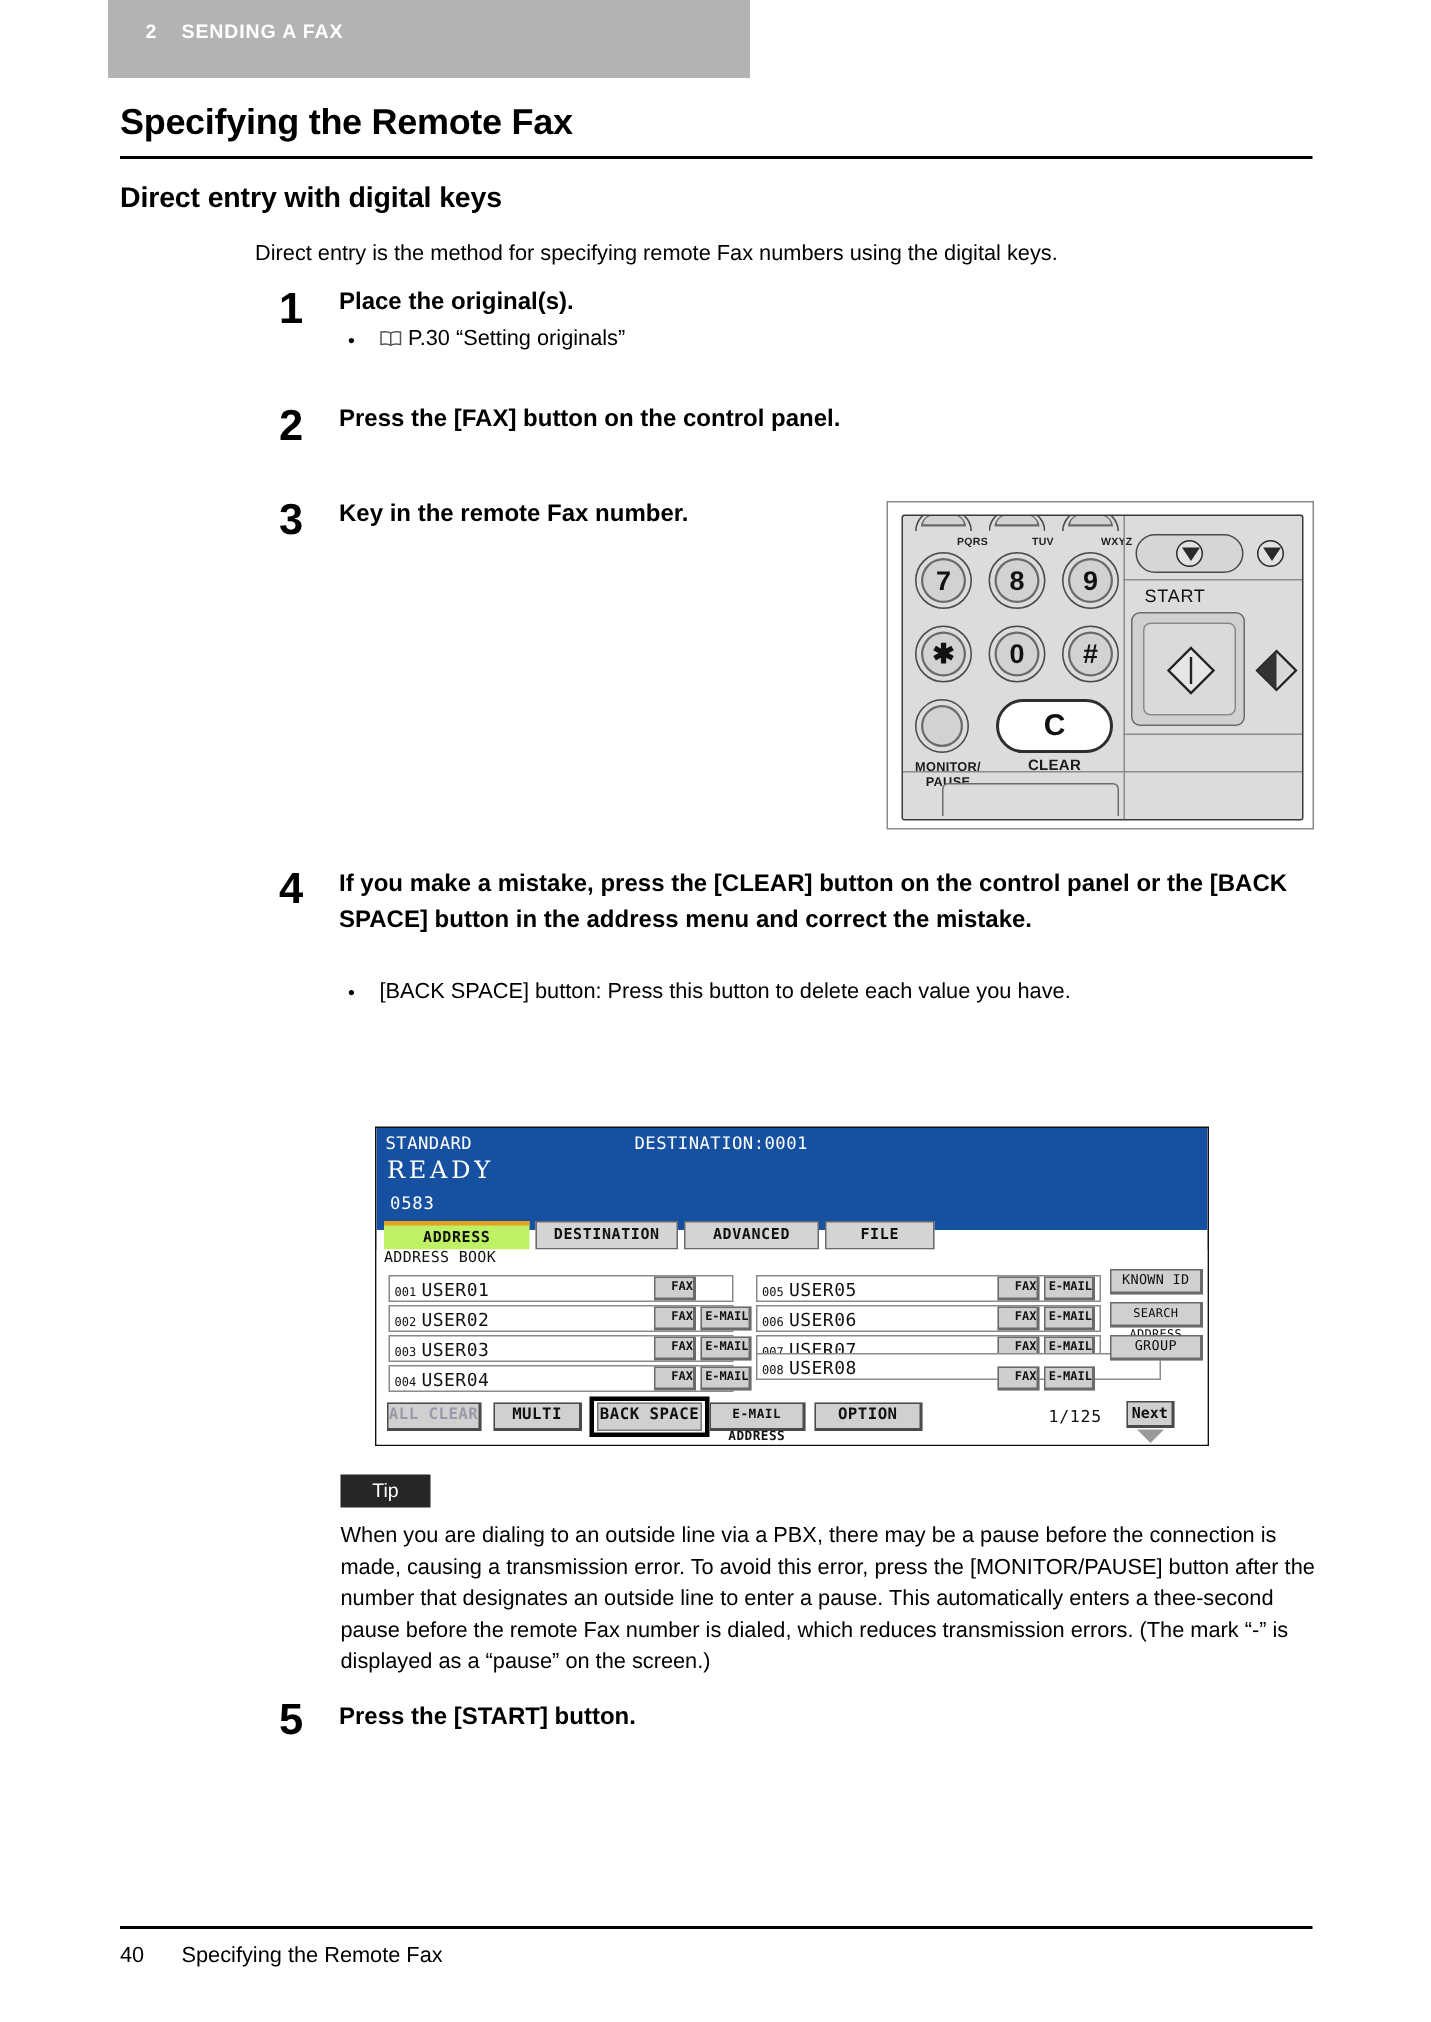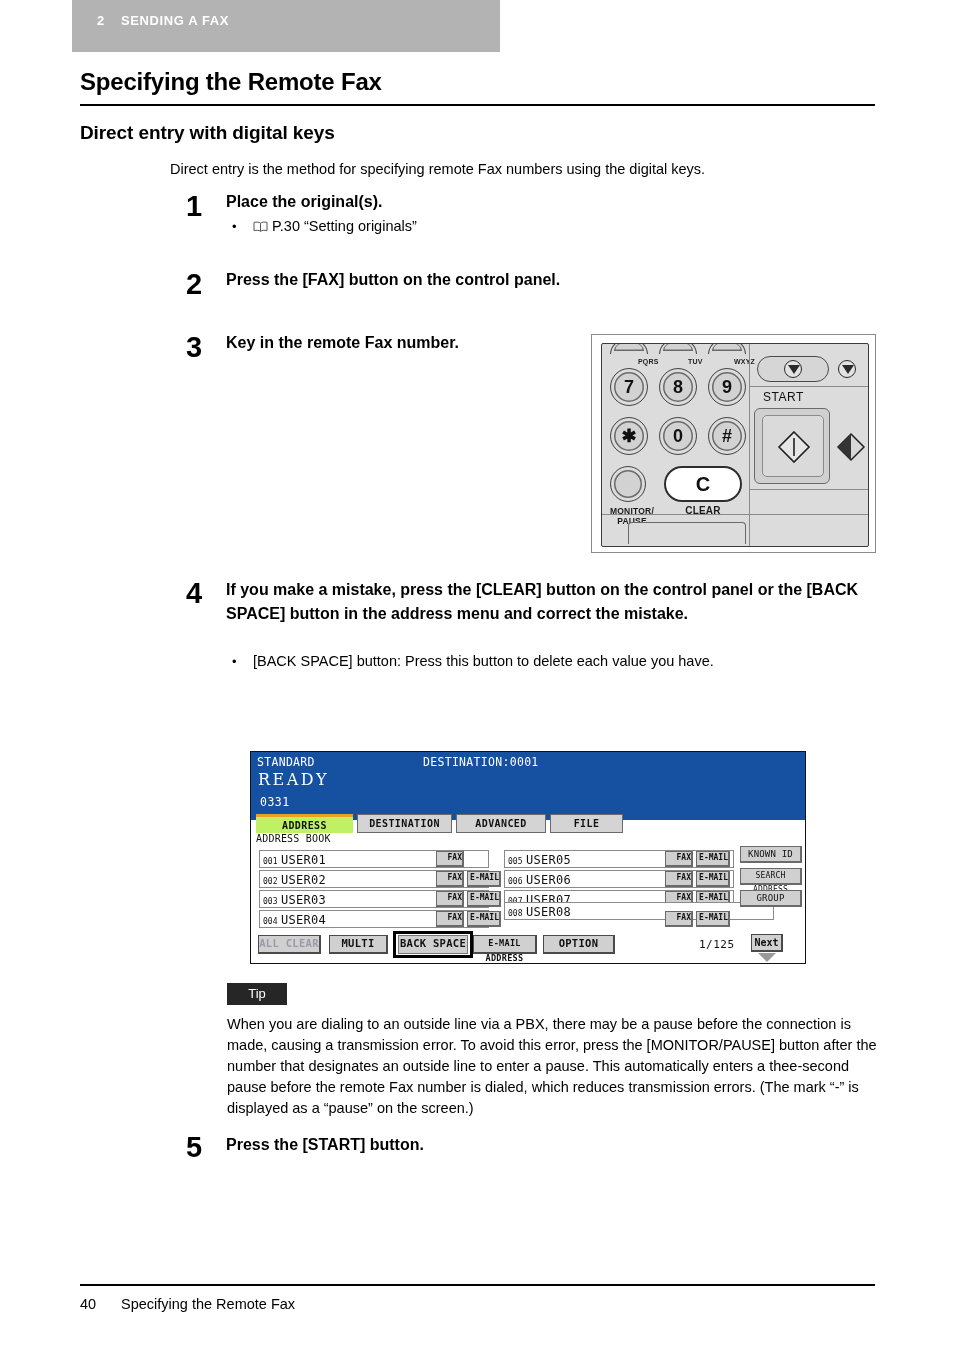--- a/index.html
+++ b/index.html
@@ -558,21 +558,21 @@
 <div class="bullets" style="left:227px; top:651px; width:660px;">
   <div class="b"><span>[BACK SPACE] button: Press this button to delete each value you have.</span></div>
 </div>
 
 <div class="lcd">
 
   <div class="lcd-top">
     <div class="lcd-status-mode">STANDARD</div>
     <div class="lcd-dest">DESTINATION:0001</div>
     <div class="lcd-ready">READY</div>
-    <div class="lcd-number">0331</div>
+    <div class="lcd-number">0583</div>
   </div>
 
   <div class="lcd-tabs">
     <div class="lcd-tab active" style="left:5px; width:97px;">ADDRESS</div>
     <div class="lcd-tab" style="left:106px; width:95px;">DESTINATION</div>
     <div class="lcd-tab" style="left:205px; width:90px;">ADVANCED</div>
     <div class="lcd-tab" style="left:299px; width:73px;">FILE</div>
   </div>
 
   <div class="lcd-body">

